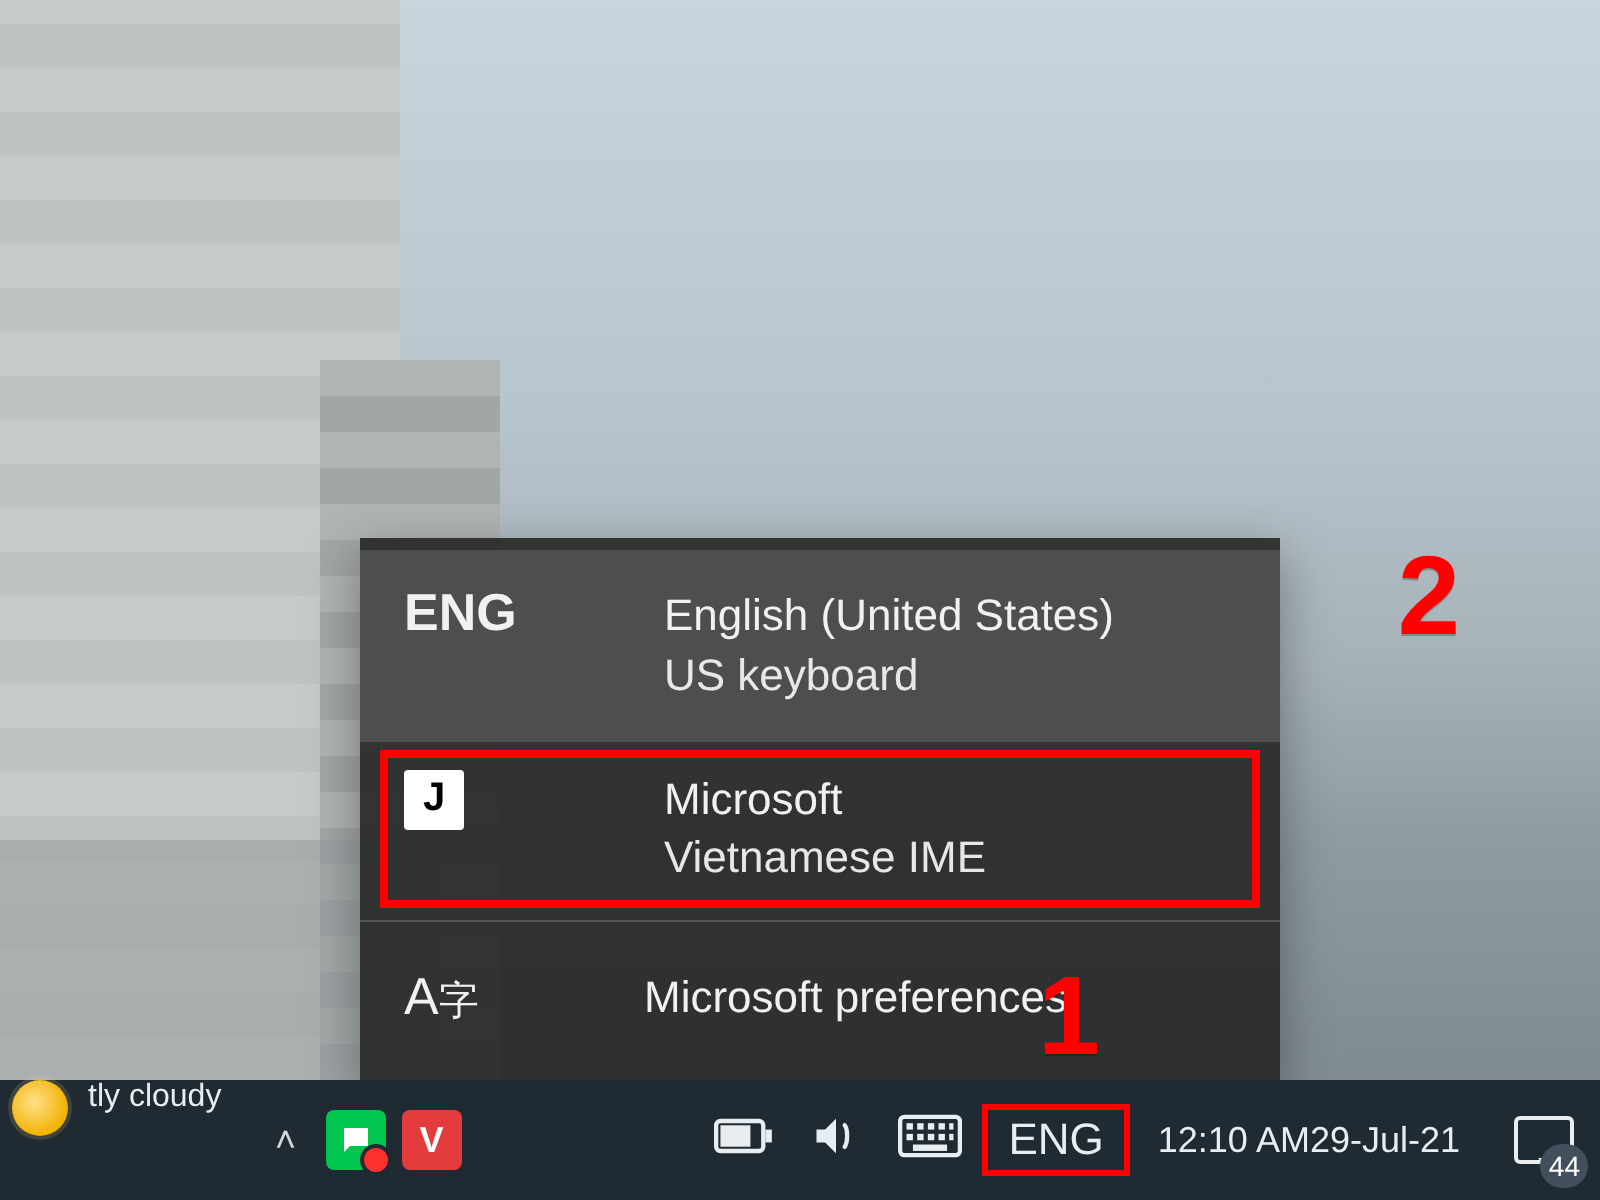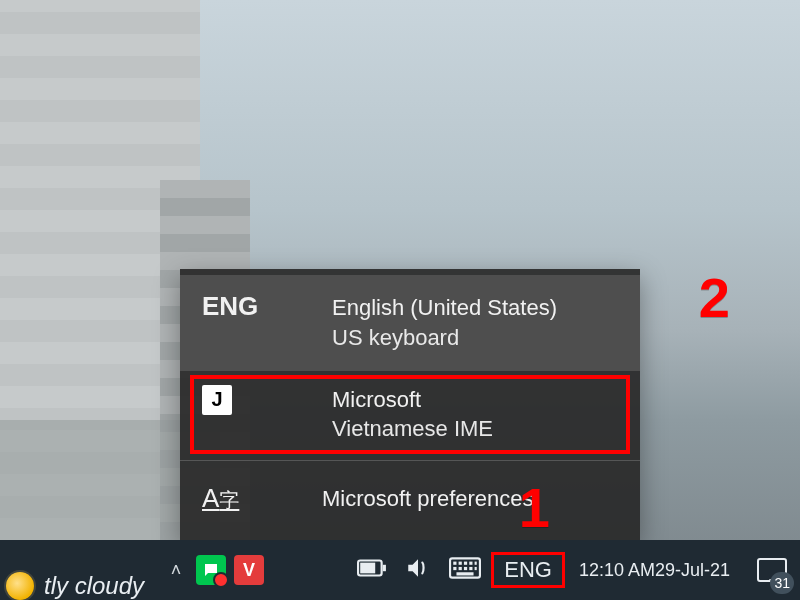--- a/index.html
+++ b/index.html
@@ -29,25 +29,24 @@
   .bld-c { left: 0; bottom:60px; width: 220px; height: 120px; background:#9aa0a0; opacity:.6;}
 
   
   .taskbar {
     position: absolute; left: 0; right: 0; bottom: 0; height: 60px;
     background: #1f2a33;
     display: flex; align-items: center;
     color: #e8edf1;
   }
   .weather {
-    display: flex; align-items: flex-end; gap: 10px;
+    display: flex; align-items: flex-start; gap: 10px;
     padding-left: 6px;
     height: 100%;
-    font-size: 24px;
-    font-style: italic;
+    font-size: 16px;
   }
   .weather .sun {
     width: 28px; height: 28px; border-radius: 50%;
     background: radial-gradient(circle at 40% 40%, #ffe08a, #f2b200 70%);
     box-shadow: 0 0 0 2px rgba(255,220,120,.15);
   }
   .tray-caret {
     width: 28px; text-align: center; font-size: 18px; opacity: .9;
   }
   .tray-icons { display: flex; align-items: center; gap: 8px; padding: 0 6px; }
@@ -111,21 +110,21 @@
   .jp-icon {
     width: 30px; height: 30px; background:#fff; color:#000; display:flex; align-items:center; justify-content:center; font-weight:700; font-size:20px; border-radius:2px;
   }
 
   .prefs {
     display: grid;
     grid-template-columns: 120px 1fr;
     align-items: center;
     padding: 20px 22px 26px;
   }
-  .prefs .icon { font-size: 26px; text-decoration: underline; }
+  .prefs .icon { font-size: 26px; }
 
   
   .callout-box-2 {
     position: absolute;
     border: 4px solid #ff0000;
     pointer-events: none;
   }
   .callout-num {
     position: absolute;
     color: #ff0000;
@@ -235,15 +234,15 @@
 
   <div class="lang-indicator">ENG</div>
 
   <div class="clock">
     <span>12:10 AM</span>
     <span>29-Jul-21</span>
   </div>
 
   <div class="action-center">
     <div class="bubble"></div>
-    <div class="count">31</div>
+    <div class="count">44</div>
   </div>
 </div>
 
 </body></html>

